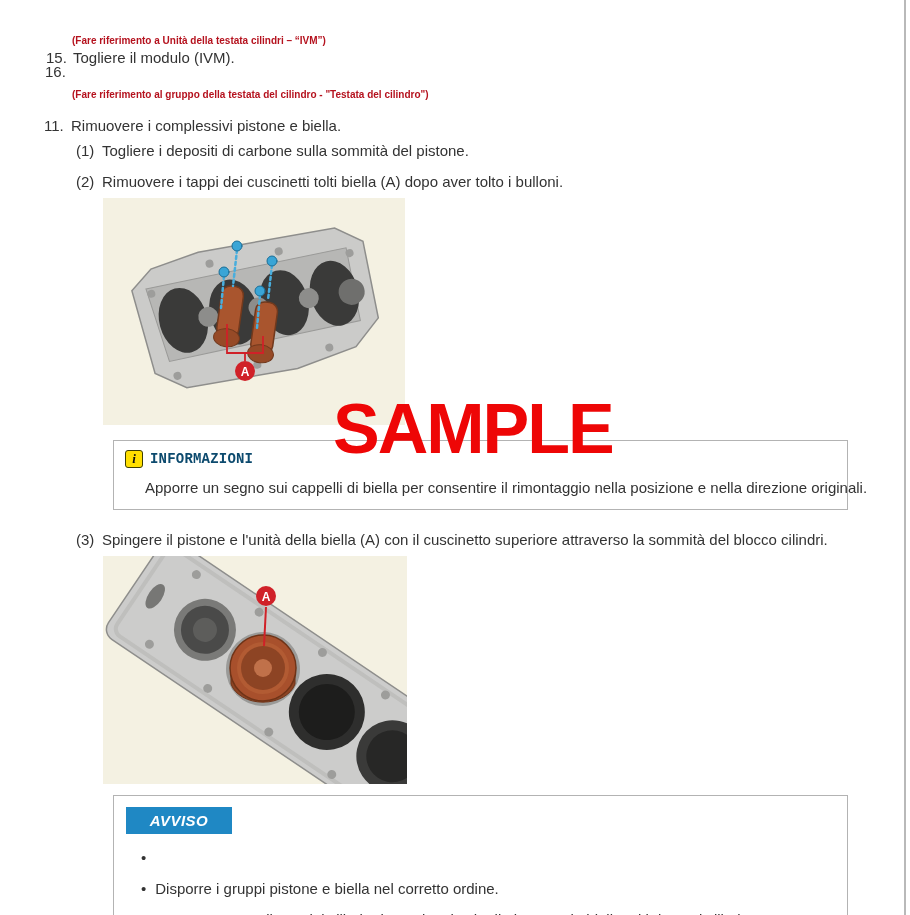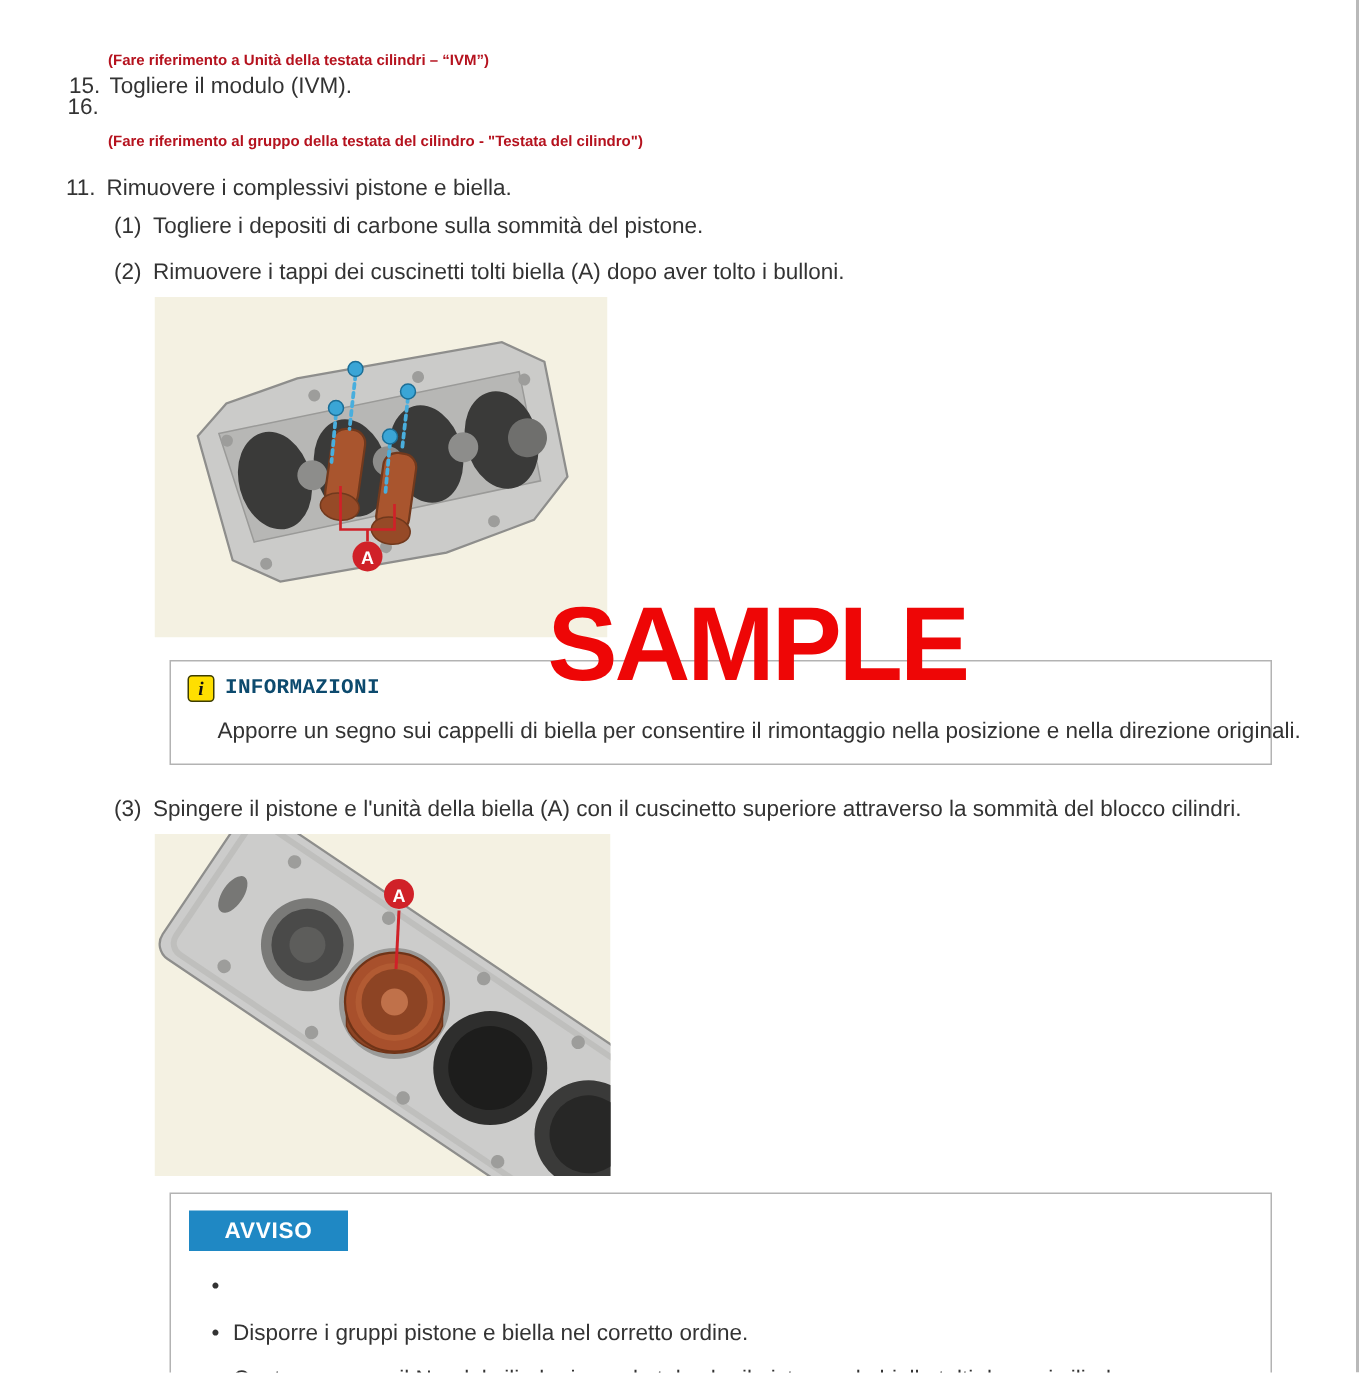--- a/index.html
+++ b/index.html
@@ -21,35 +21,34 @@
   #step17{top:116px;left:44px;}
   #sub1{top:141px;left:76px;}
   #sub2{top:172px;left:76px;}
   #fig1{top:198px;left:103px;width:302px;height:227px;}
   #sub3{top:530px;left:76px;}
   #fig2{top:556px;left:103px;width:304px;height:228px;}
   #watermark{
     top:394px;left:333px;z-index:5;
     font-size:70px;line-height:1;font-weight:bold;letter-spacing:-2px;
     color:#ee0606;
-    margin-left:32px;
   }
   #infobox{top:440px;left:113px;width:733px;height:68px;border:1px solid #b3b3b3;background:#fff;}
   .info-head{position:absolute;top:9px;left:11px;display:flex;align-items:center;gap:7px;}
   .info-icon{
     width:16px;height:16px;background:#ffdf00;border:1px solid #3d3d00;border-radius:3px;
     color:#111;font-family:"Liberation Serif",serif;font-style:italic;font-weight:bold;
     font-size:13px;line-height:16px;display:flex;align-items:center;justify-content:center;flex:none;
   }
   .info-title{font-weight:bold;font-size:14px;color:#0c4a6e;letter-spacing:0.2px;font-family:Liberation Mono, monospace;}
   .info-body{position:absolute;top:38px;left:8px;font-size:15px;color:#333;white-space:nowrap;margin-left:23px;}
   #noticebox{top:795px;left:113px;width:733px;height:230px;border:1px solid #b3b3b3;background:#fff;}
   .notice-badge{
     position:absolute;top:11px;left:12px;width:106px;height:27px;background:#1f88c4;
-    color:#fff;font-weight:bold;font-size:15px;letter-spacing:0.5px;
+    color:#fff;font-weight:bold;font-style:italic;font-size:15px;letter-spacing:0.5px;
     display:flex;align-items:center;justify-content:center;
   }
   .bullets{position:absolute;top:52px;left:27px;}
   .bullet{display:flex;gap:9px;font-size:15px;line-height:20px;margin-bottom:11px;white-space:nowrap;color:#333;}
   .bullet .dot{flex:none;}
   #page-edge{top:0;left:904px;width:2px;height:915px;background:#b9b9b9;z-index:9;}
   .fig svg{display:block;}
 </style>
 </head>
 <body>

